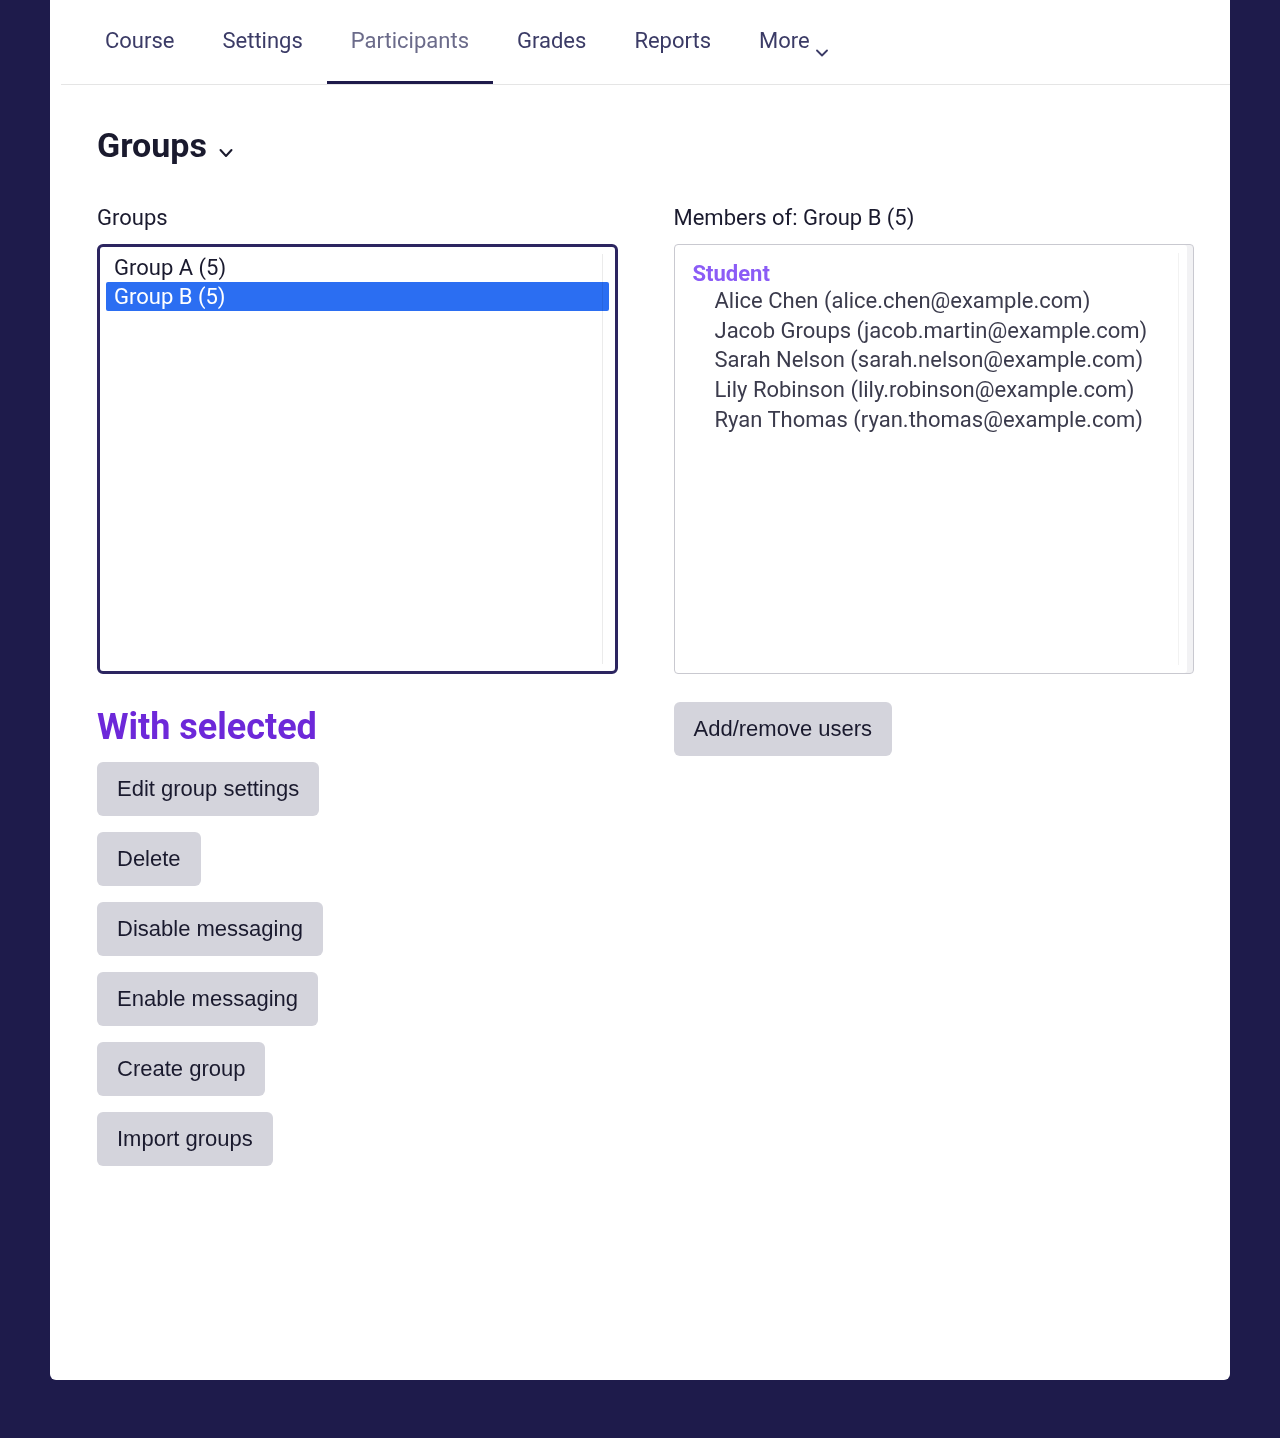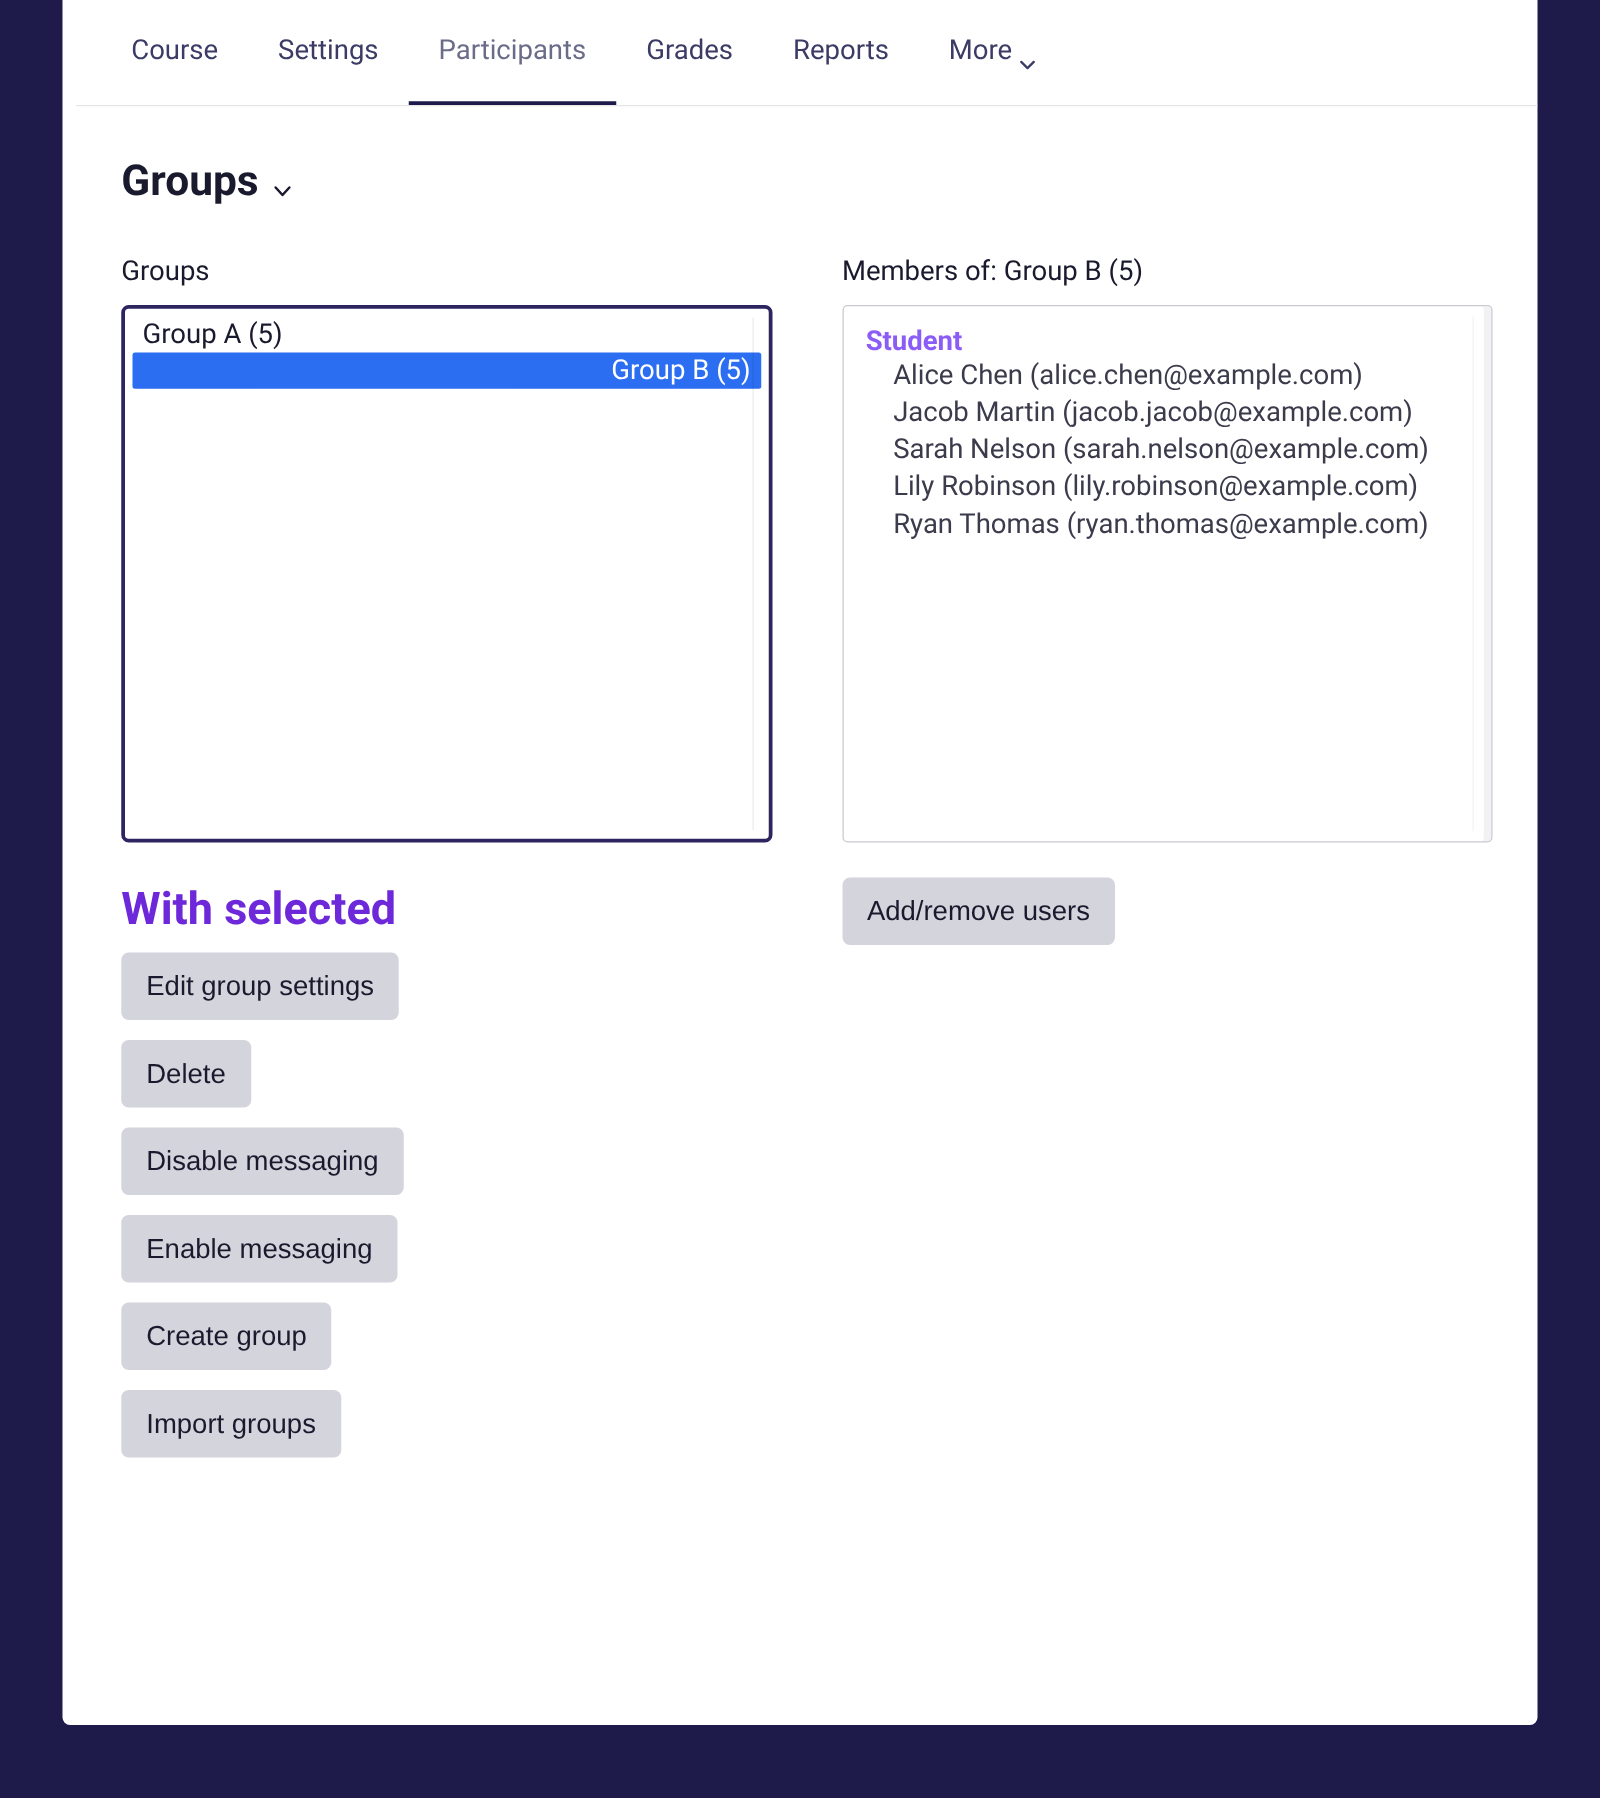--- a/index.html
+++ b/index.html
@@ -101,21 +101,20 @@
 .listbox-item {
   font-size: 22px;
   padding: 2px 8px;
   color: #1a1a2e;
   cursor: pointer;
   border-radius: 2px;
 }
 .listbox-item.selected {
   background: #2b6ef2;
   color: #ffffff;
-  text-align: right;
 }
 .members-box {
   width: 100%;
   height: 430px;
   border: 1px solid #c9c9d0;
   border-radius: 4px;
   padding: 16px 18px;
   overflow-y: auto;
   background: #fff;
   box-shadow: inset -6px 0 0 #f2f2f4;
@@ -211,21 +210,21 @@
 
         <div class="btn-row"><button class="btn">Create group</button></div>
         <div class="btn-row"><button class="btn">Import groups</button></div>
       </div>
 
       <div class="col-right">
         <div class="col-label">Members of: Group B (5)</div>
         <div class="members-box">
           <div class="members-role">Student</div>
           <div class="member-line">Alice Chen (alice.chen@example.com)</div>
-          <div class="member-line">Jacob Martin (jacob.jacob@example.com)</div>
+          <div class="member-line">Jacob Groups (jacob.martin@example.com)</div>
           <div class="member-line">Sarah Nelson (sarah.nelson@example.com)</div>
           <div class="member-line">Lily Robinson (lily.robinson@example.com)</div>
           <div class="member-line">Ryan Thomas (ryan.thomas@example.com)</div>
           <div class="members-inner-border"></div>
         </div>
         <div class="right-btn-row">
           <button class="btn">Add/remove users</button>
         </div>
       </div>
     </div>

